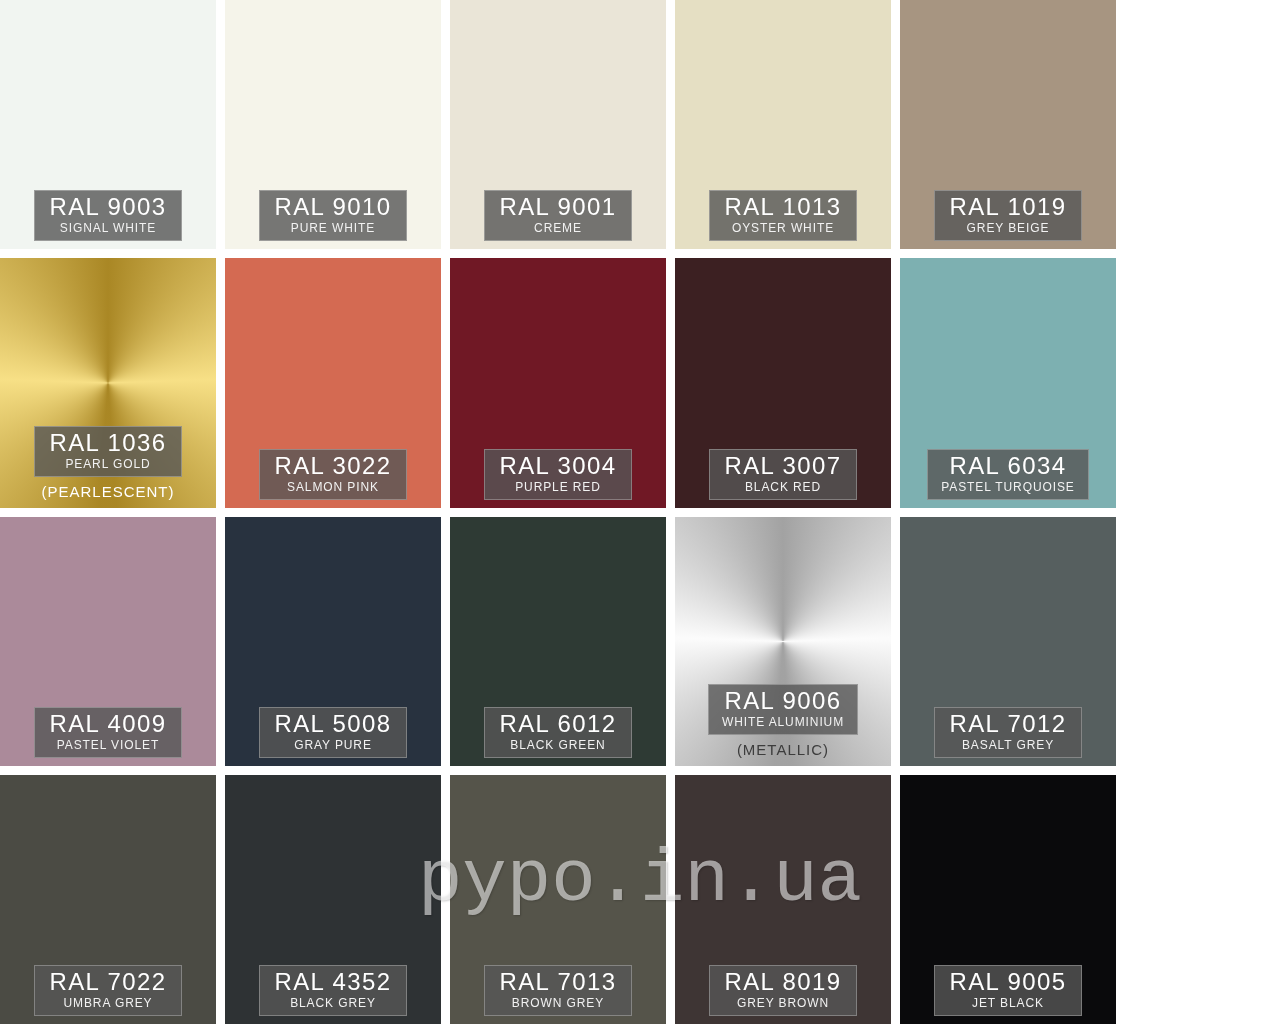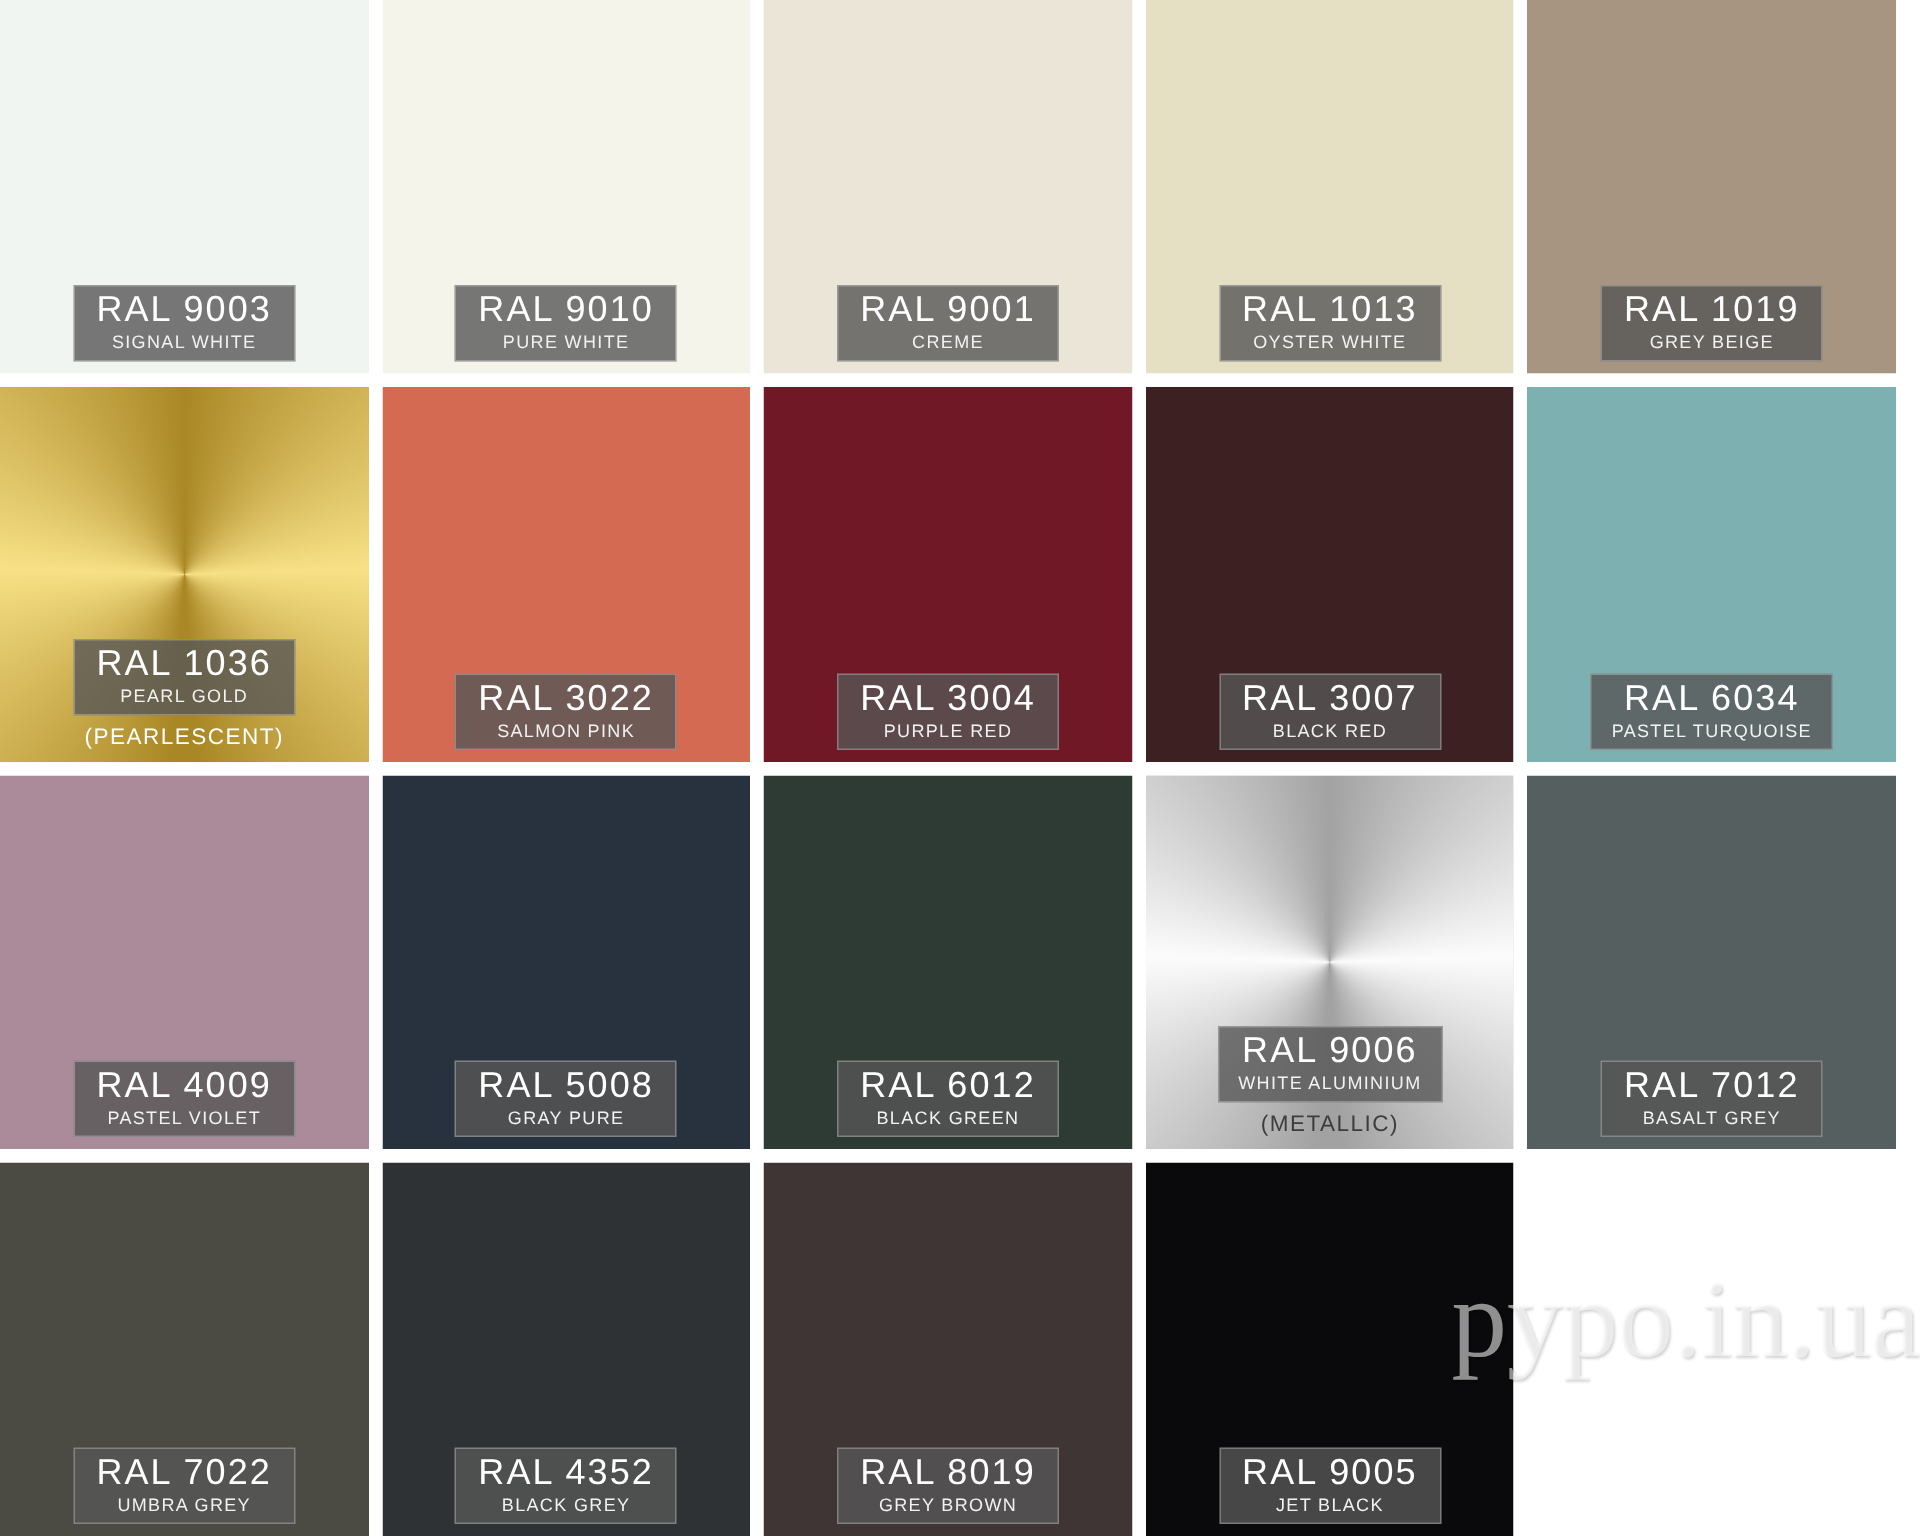--- a/index.html
+++ b/index.html
@@ -9,21 +9,21 @@
   }
   body {
     width: 1280px;
     height: 1024px;
     overflow: hidden;
     font-family: "Liberation Sans", sans-serif;
   }
 
   #palette {
     position: relative;
-    width: 1264px;
+    width: 1116px;
     height: 1024px;
     display: grid;
     grid-template-columns: repeat(5, 1fr);
     grid-template-rows: repeat(4, 1fr);
     gap: 9px;
     background: #ffffff;
     box-sizing: border-box;
   }
 
   .swatch {
@@ -94,22 +94,22 @@
     inset: 0;
     z-index: 1;
   }
 
   #watermark {
     position: absolute;
     z-index: 5;
     left: 0;
     right: 0;
     top: 843px;
-    text-align: right;
-    font-family: Liberation Serif, serif;
+    text-align: center;
+    font-family: Liberation Mono, monospace;
     font-size: 74px;
     color: rgba(255, 255, 255, 0.55);
     letter-spacing: 0px;
     text-shadow: 1px 1px 2px rgba(0,0,0,0.18);
     pointer-events: none;
     user-select: none;
     line-height: 1;
   }
 </style>
 </head>
@@ -233,20 +233,27 @@
       </div>
     </div>
     <div class="swatch">
       <div class="swatch-fill" style="background: rgb(46, 50, 52);"></div>
       <div class="label-box">
         <span class="ral-code">RAL 4352</span>
         <span class="ral-name">BLACK GREY</span>
       </div>
     </div>
     <div class="swatch">
+      <div class="swatch-fill" style="background: rgb(85, 84, 74);"></div>
+      <div class="label-box">
+        <span class="ral-code">RAL 7013</span>
+        <span class="ral-name">BROWN GREY</span>
+      </div>
+    </div>
+    <div class="swatch">
       <div class="swatch-fill" style="background: rgb(62, 53, 52);"></div>
       <div class="label-box">
         <span class="ral-code">RAL 8019</span>
         <span class="ral-name">GREY BROWN</span>
       </div>
     </div>
     <div class="swatch">
       <div class="swatch-fill" style="background: rgb(10, 10, 12);"></div>
       <div class="label-box">
         <span class="ral-code">RAL 9005</span>

